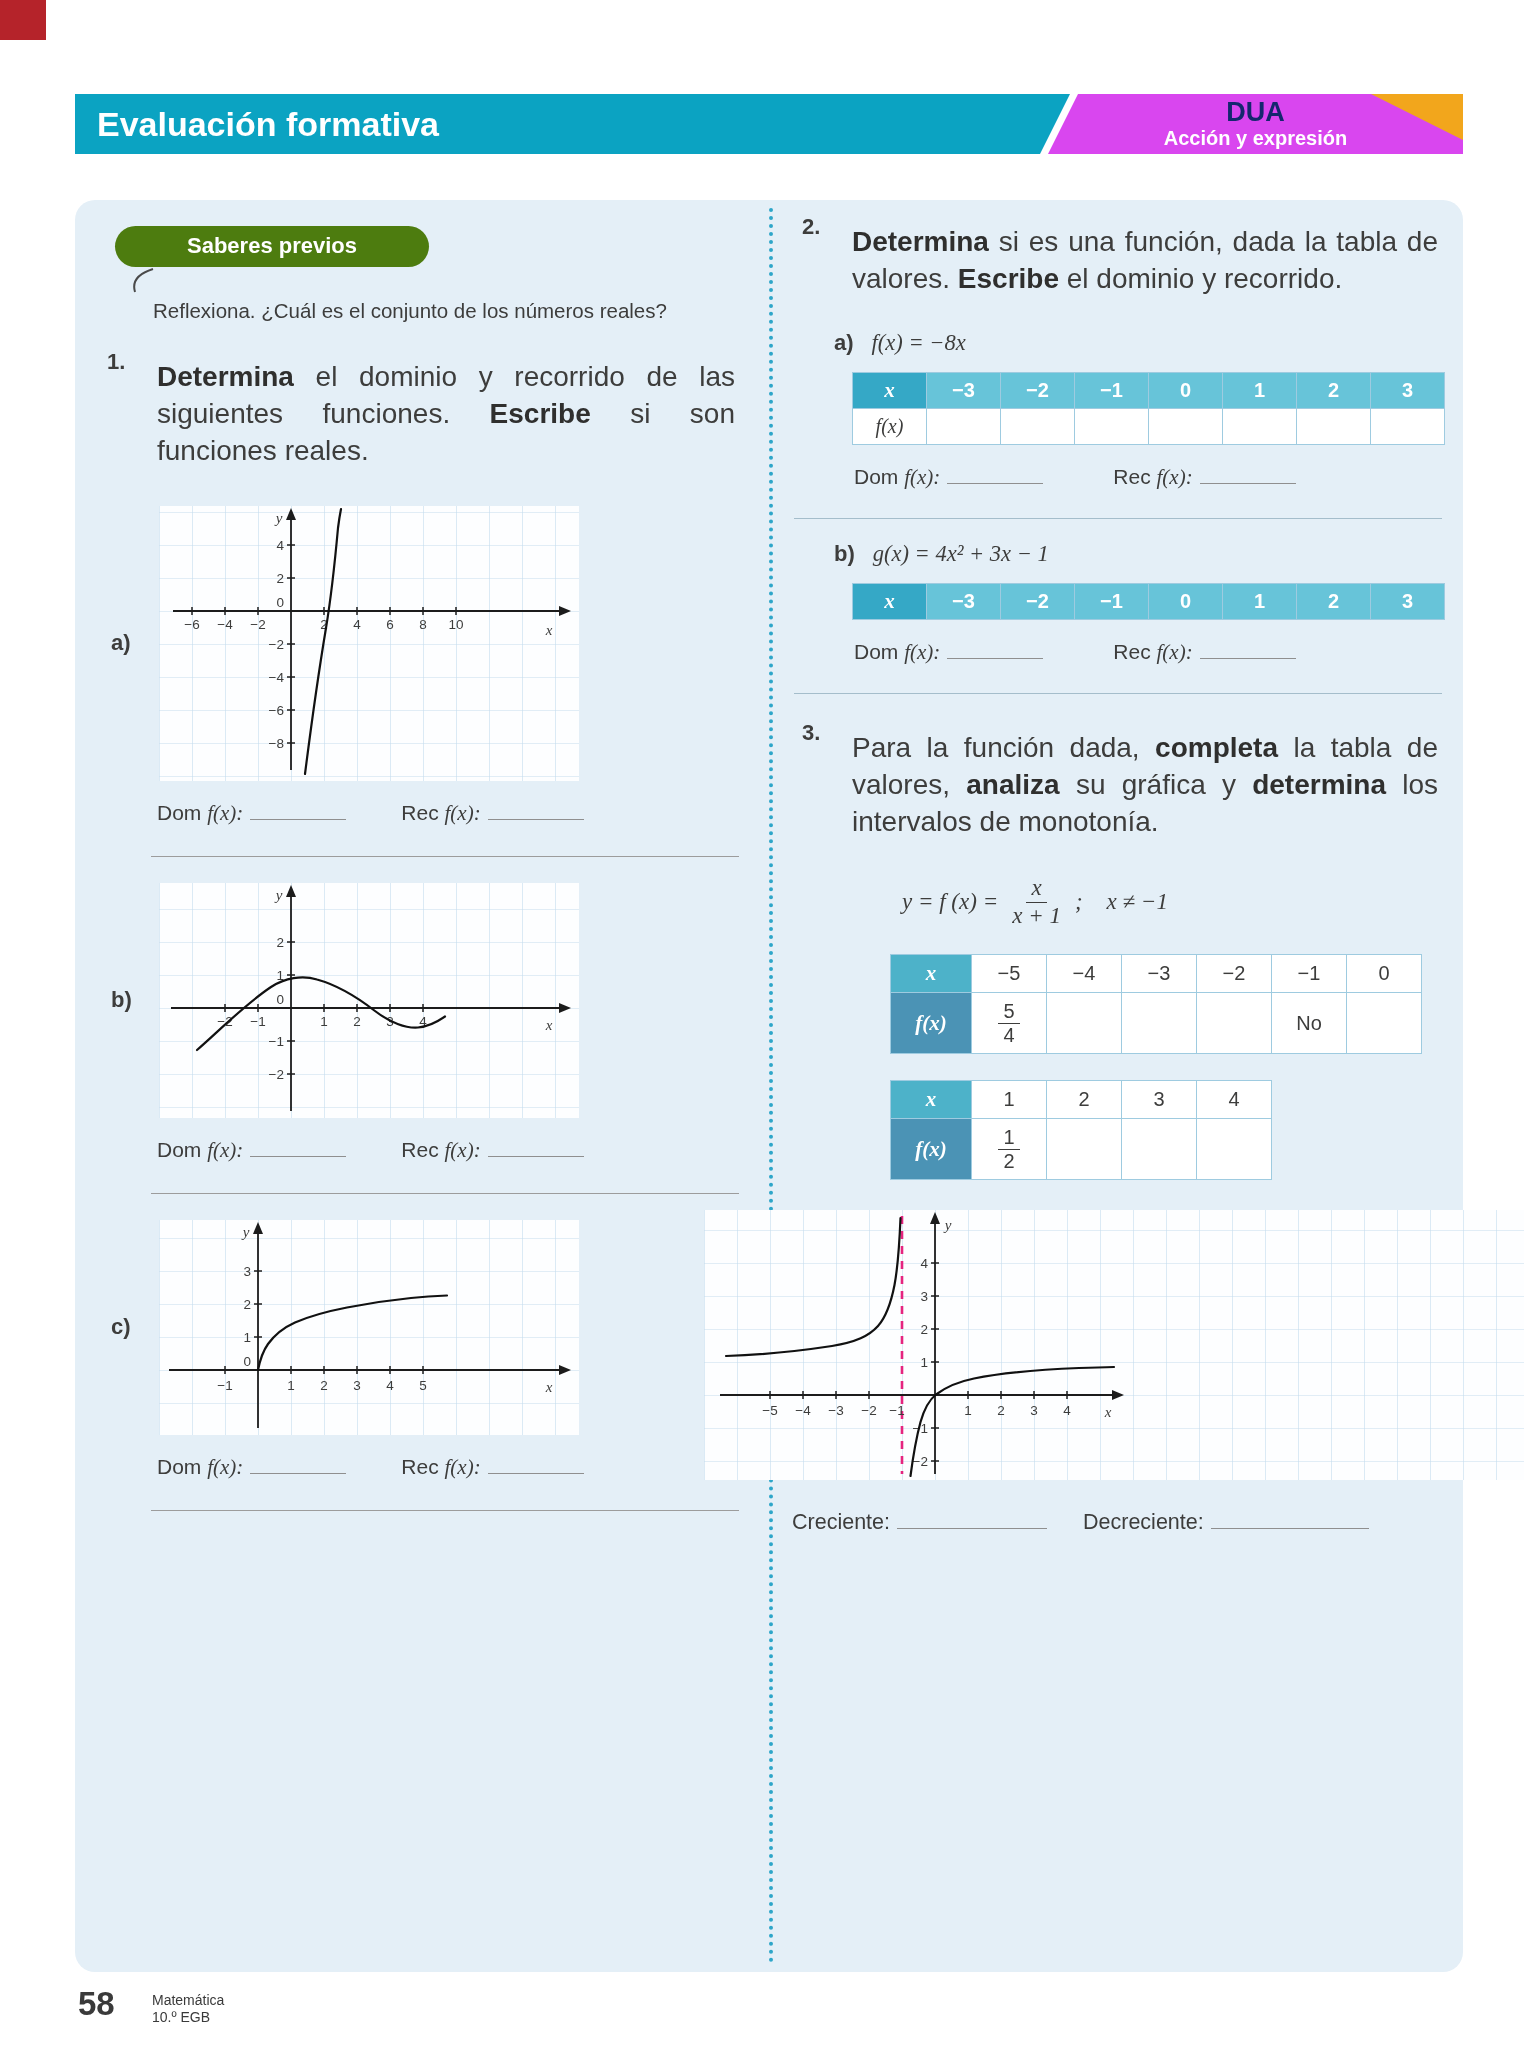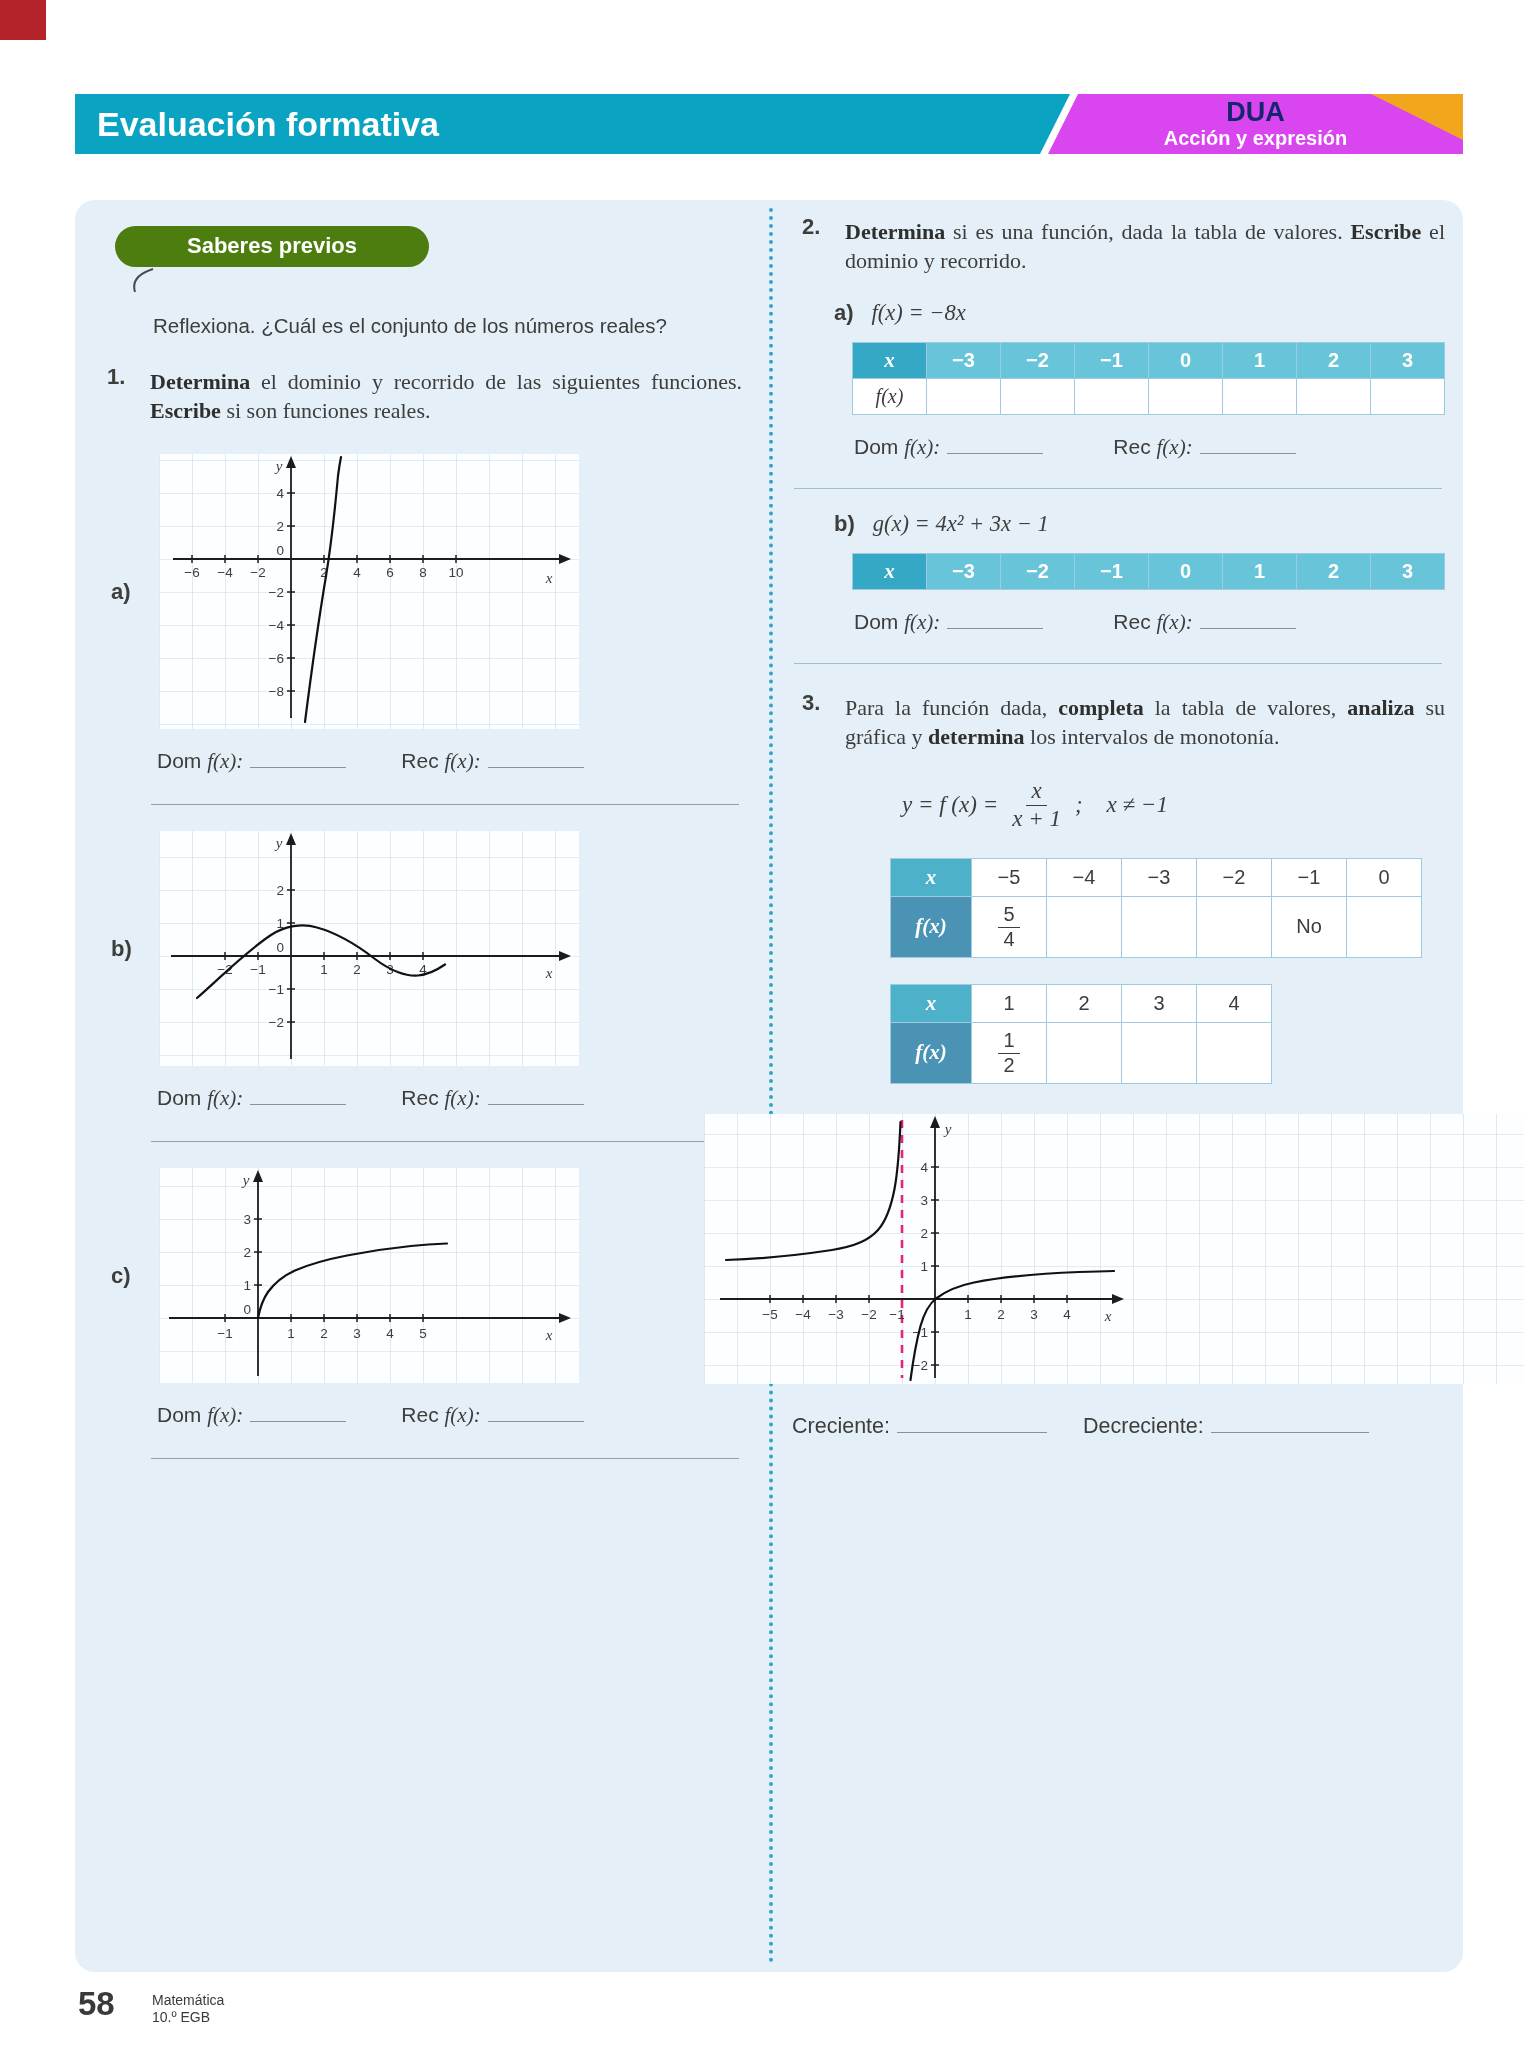--- a/index.html
+++ b/index.html
@@ -26,25 +26,25 @@
   .panel{position:absolute;left:75px;top:200px;width:1388px;height:1772px;background:#e4eff7;border-radius:20px;}
   .dotted{position:absolute;left:694px;top:8px;height:1756px;width:0;border-left:4px dotted #2ea6c9;}
   .col-left{position:absolute;left:20px;top:10px;width:650px;}
   .col-right{position:absolute;left:715px;top:10px;width:658px;}
 
   
   .badge{display:inline-block;min-width:290px;text-align:center;background:#4d7c0f;color:#fff;
     font-weight:700;font-size:22px;padding:7px 12px 8px;border-radius:24px;margin:16px 0 0 20px;}
   .badge-tail{margin:0 0 0 34px;display:block;}
 
-  .reflex{margin:21px 0 0 58px;font-size:20.5px;}
+  .reflex{margin:6px 0 0 58px;font-size:20.5px;}
 
   .q{display:flex;gap:12px;margin:26px 0 0 12px;}
   .qn{font-weight:700;min-width:28px;font-size:22px;}
-  .q p{margin:3px;text-align:justify;font-size:22px;line-height:1.32;font-family:Liberation Serif, serif;}
+  .q p{margin:10px;text-align:justify;font-size:28px;line-height:1.32;}
   b{font-weight:700;color:#2f2f2e;}
 
   .grow{display:flex;margin:26px 0 0 10px;}
   .glab{width:48px;font-weight:700;font-size:22px;display:flex;align-items:center;padding-left:6px;}
 
   .math{font-family:"Liberation Serif",serif;font-style:italic;}
 
   .domrec{display:flex;gap:55px;margin:20px 0 0 62px;font-size:21px;align-items:flex-end;}
   .blank{display:inline-block;width:96px;border-bottom:1.6px solid #8f8f8f;height:16px;margin-left:7px;}
   .blankw{width:150px;}

